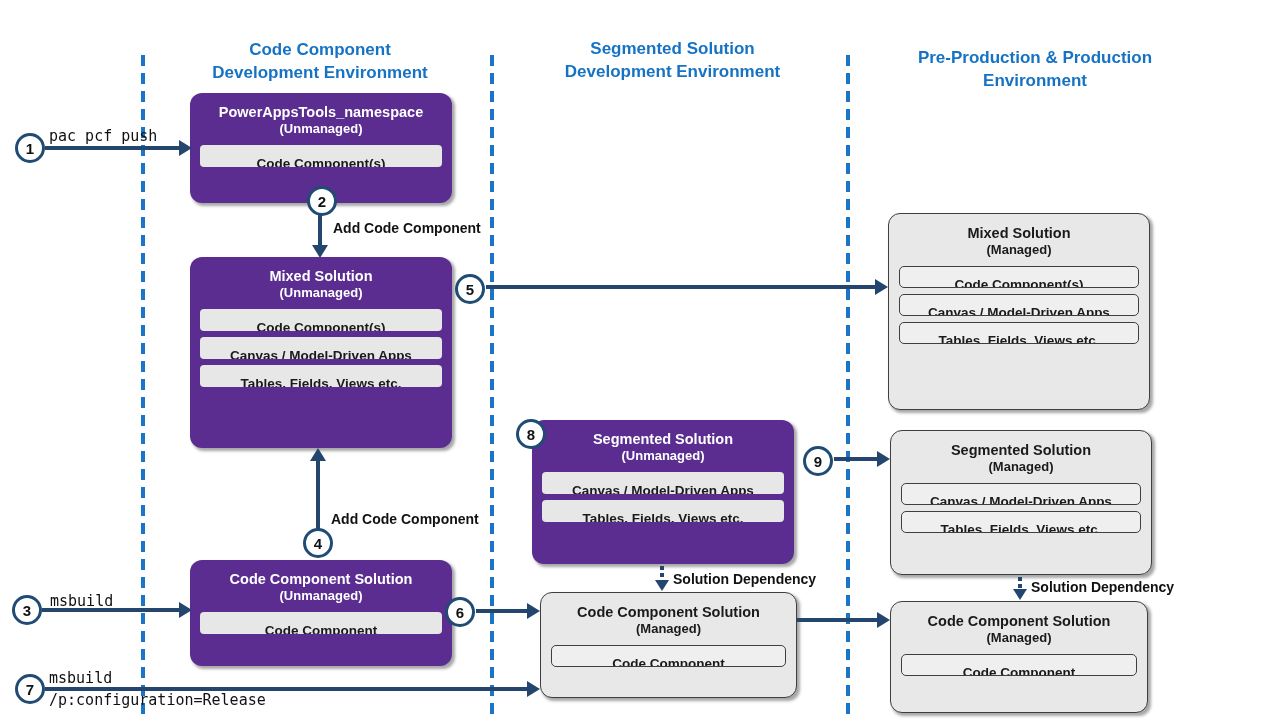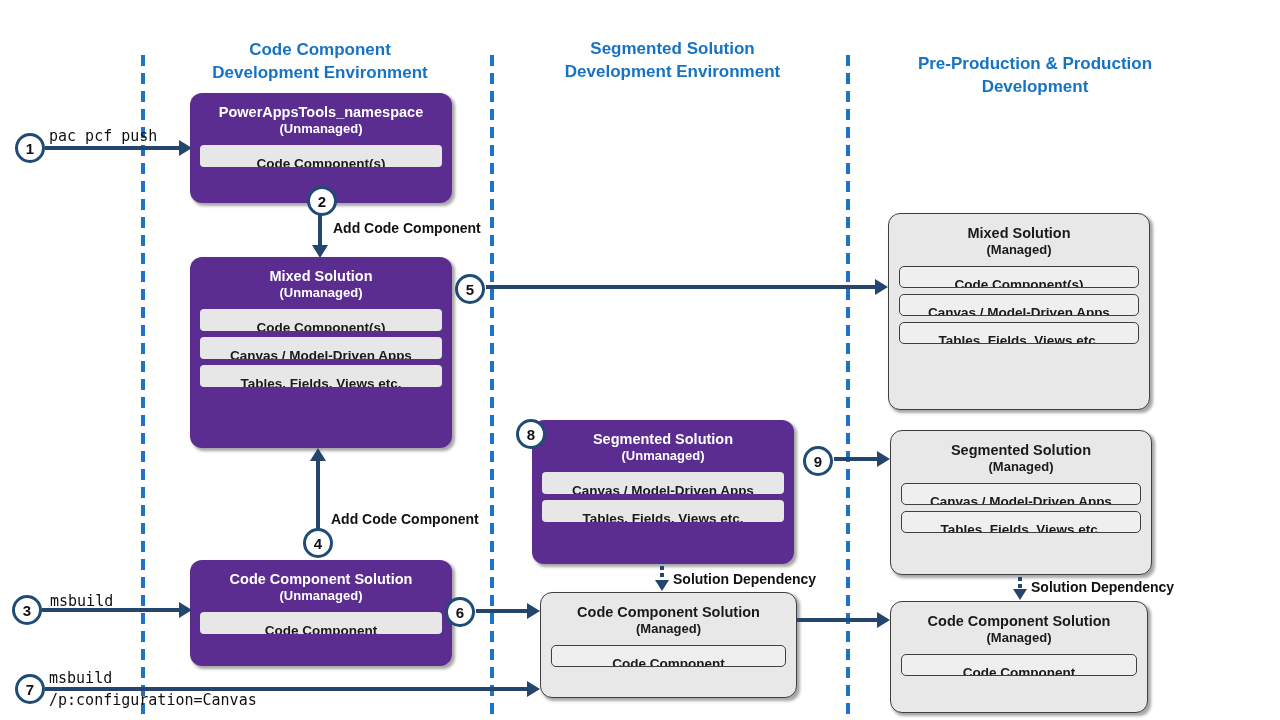--- a/index.html
+++ b/index.html
@@ -80,23 +80,23 @@
 <div class="canvas">
 
   <div class="col-header" style="left:150px;top:38px;width:340px;">
     <div>Code Component</div>
     <div>Development Environment</div>
   </div>
   <div class="col-header" style="left:505px;top:37px;width:335px;">
     <div>Segmented Solution</div>
     <div>Development Environment</div>
   </div>
-  <div class="col-header" style="left:870px;top:52px;width:330px;">
+  <div class="col-header" style="left:870px;top:46px;width:330px;">
     <div>Pre-Production &amp; Production</div>
-    <div>Development</div>
+    <div>Environment</div>
   </div>
 
   <div class="vsep" style="left:141px;"></div>
   <div class="vsep" style="left:490px;"></div>
   <div class="vsep" style="left:846px;"></div>
 
   <div class="solution purple" style="left:190px;top:93px;width:262px;height:110px;">
     <div class="sol-title">PowerAppsTools_namespace</div>
     <div class="sol-sub">(Unmanaged)</div>
     <div class="sol-item">Code Component(s)</div>
@@ -189,19 +189,19 @@
   <div class="step" style="left:303px;top:528px;">4</div>
   <div class="step" style="left:455px;top:274px;">5</div>
   <div class="step" style="left:445px;top:597px;">6</div>
   <div class="step" style="left:15px;top:674px;">7</div>
   <div class="step" style="left:516px;top:419px;">8</div>
   <div class="step" style="left:803px;top:446px;">9</div>
 
   <div class="mono" style="left:49px;top:127px;">pac pcf push</div>
   <div class="mono" style="left:50px;top:592px;">msbuild</div>
   <div class="mono" style="left:49px;top:669px;">msbuild</div>
-  <div class="mono" style="left:49px;top:691px;">/p:configuration=Canvas</div>
+  <div class="mono" style="left:49px;top:691px;">/p:configuration=Release</div>
   <div class="lbl" style="left:333px;top:220px;">Add Code Component</div>
   <div class="lbl" style="left:331px;top:511px;">Add Code Component</div>
   <div class="lbl" style="left:673px;top:571px;">Solution Dependency</div>
   <div class="lbl" style="left:1031px;top:579px;">Solution Dependency</div>
 
 </div>
 
 </body></html>

